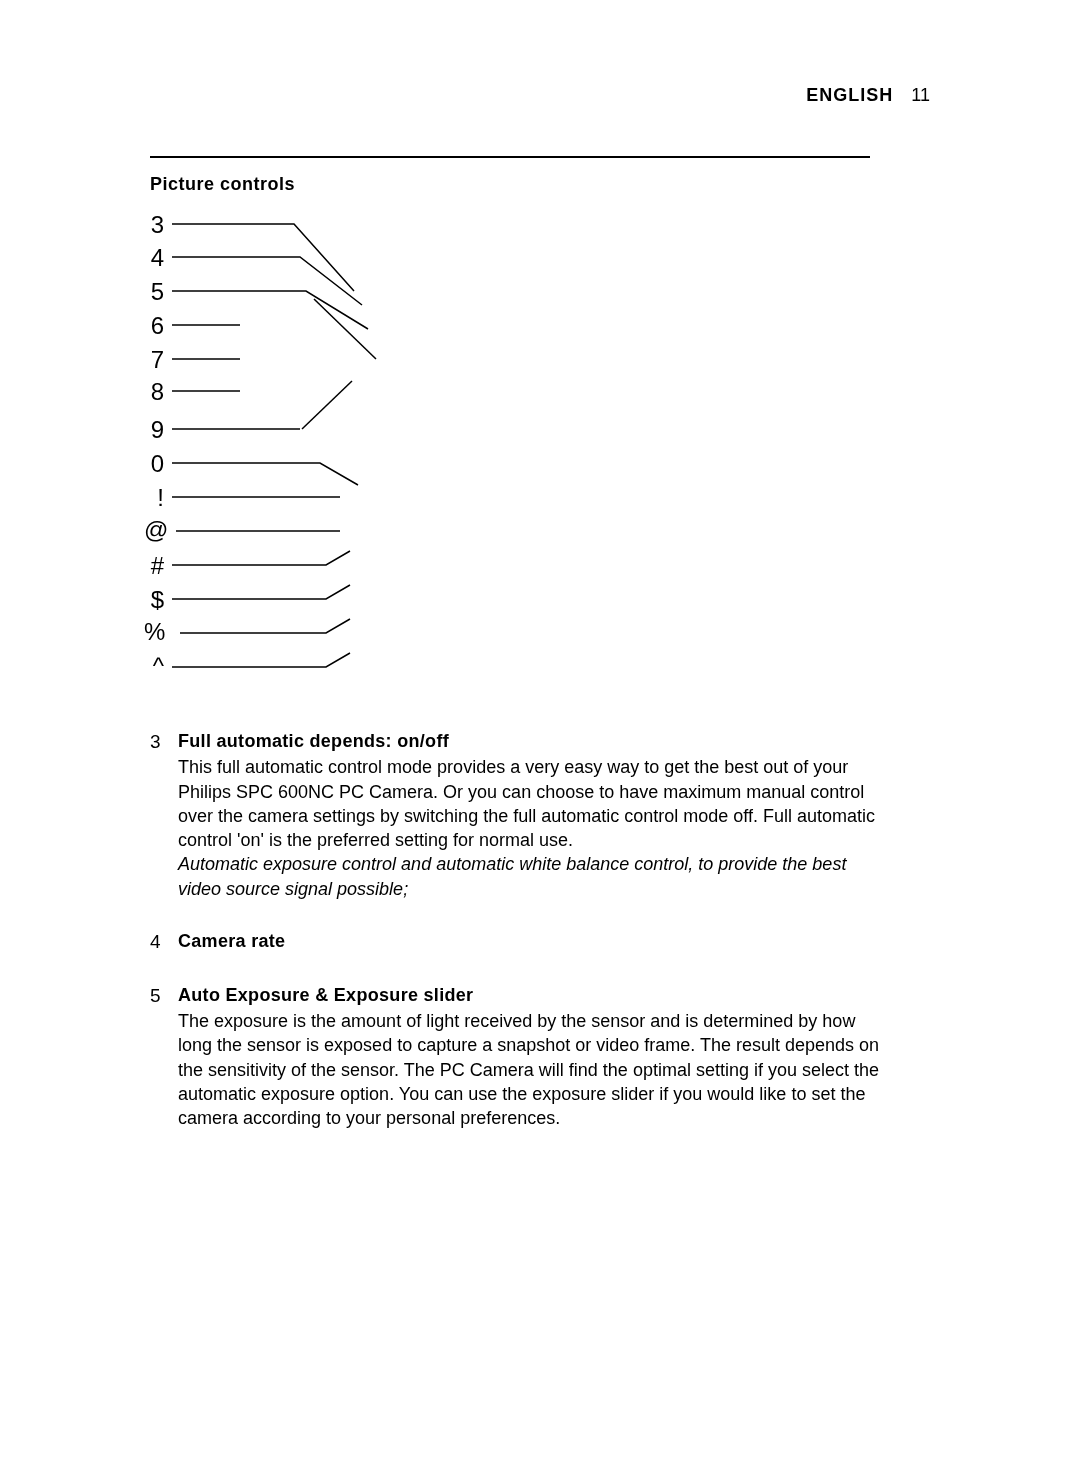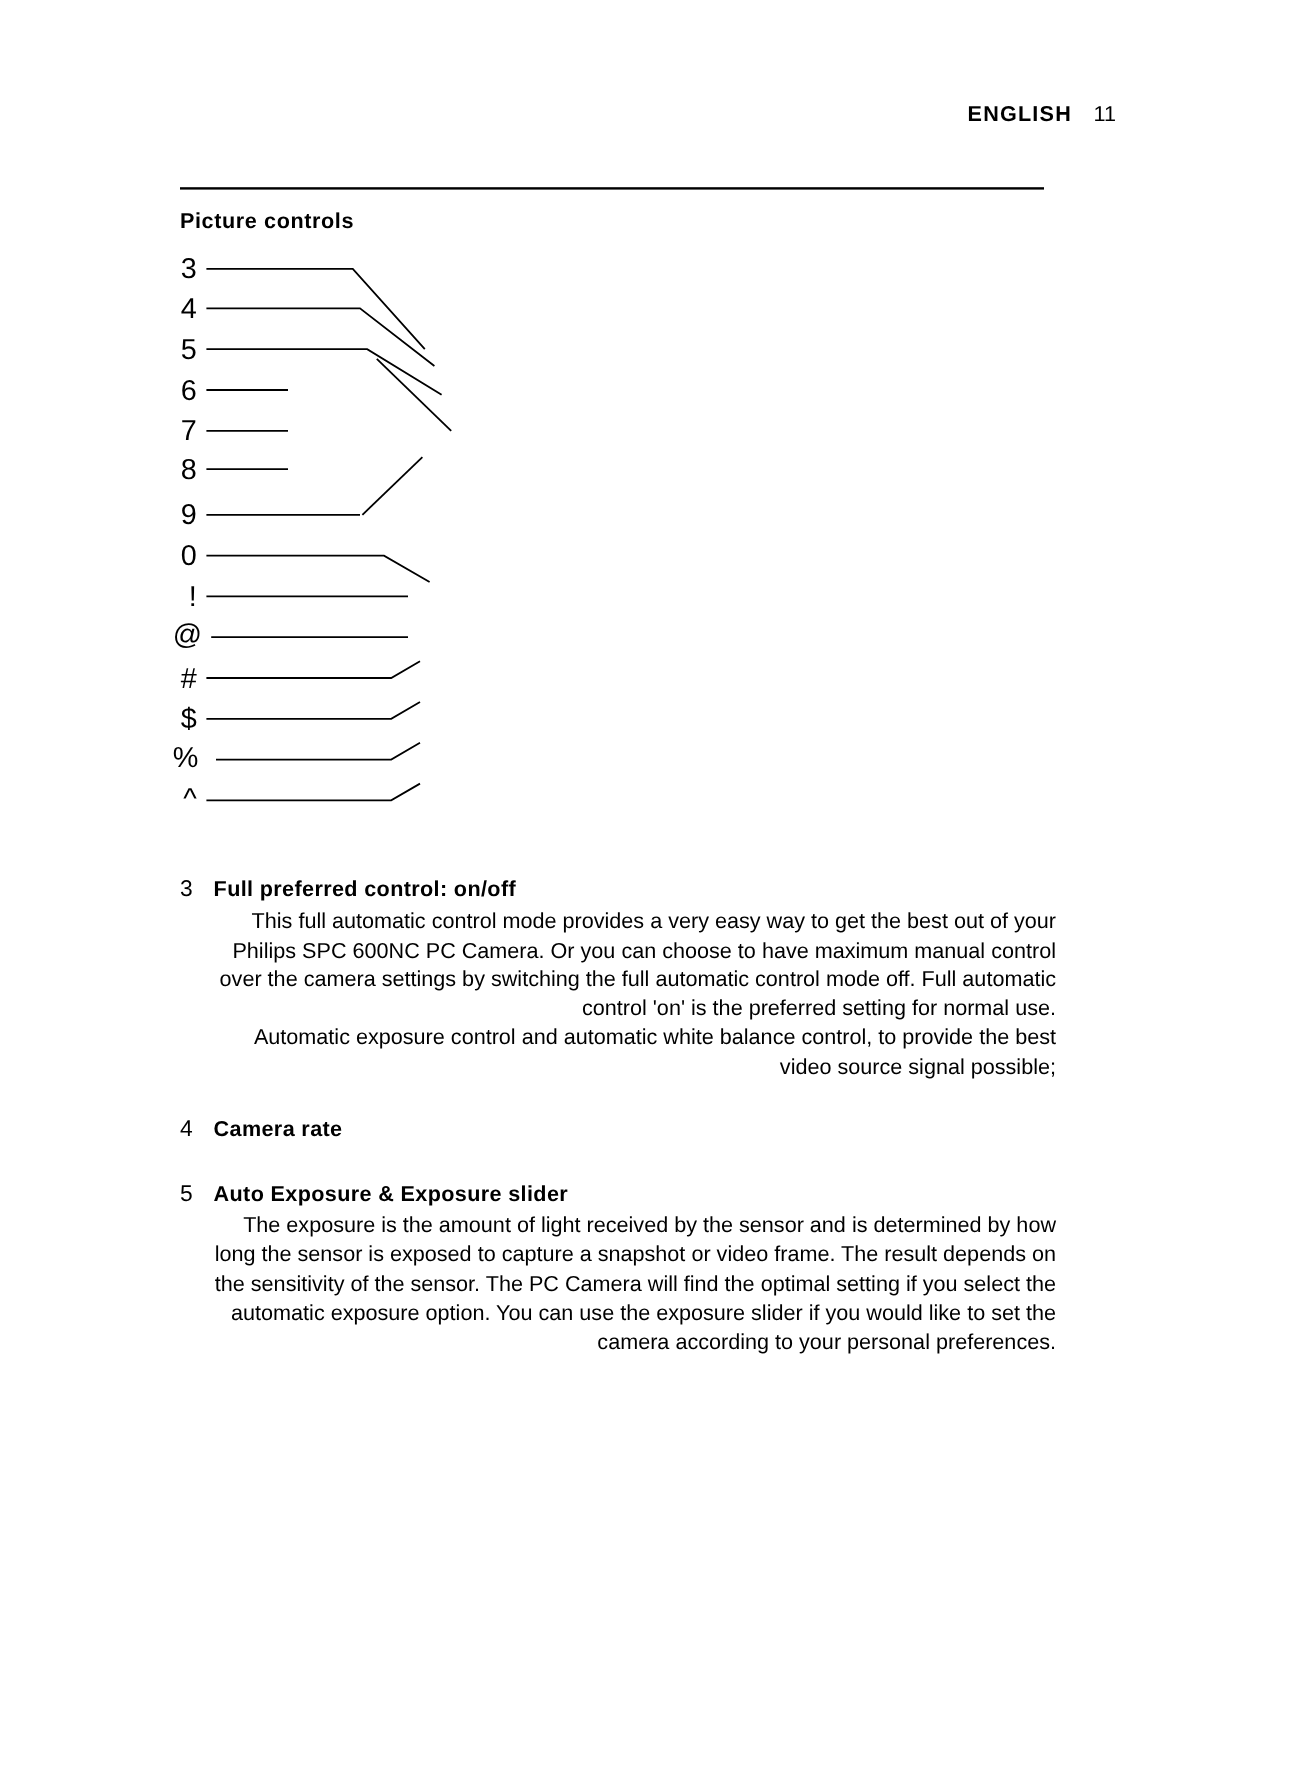--- a/index.html
+++ b/index.html
@@ -74,27 +74,27 @@
   }
   .entry .body {
     flex: 1;
   }
   .entry .body .title {
     font-weight: bold;
     letter-spacing: 0.3px;
   }
   .entry .body p {
     margin: 2px 0 0 0;
-    text-align: right;
   }
   .entry .body p + p {
     margin-top: 18px;
   }
   .entry .body .sub {
     margin-top: 0;
+    font-style: italic;
   }
 </style>
 </head>
 <body>
 
 <div class="page">
 
   <div class="header">
     <span>ENGLISH</span><span class="pg">11</span>
   </div>
@@ -153,21 +153,21 @@
     <div class="d-label" style="top:377px">$</div>
     <div class="d-label" style="top:409px">%</div>
     <div class="d-label" style="top:443px">^</div>
   </div>
 
   <div class="entries">
 
     <div class="entry">
       <div class="num">3</div>
       <div class="body">
-        <span class="title">Full preferred control: on/off</span>
+        <span class="title">Full automatic depends: on/off</span>
         <p>This full automatic control mode provides a very easy way to get the best out of your Philips SPC 600NC PC Camera. Or you can choose to have maximum manual control over the camera settings by switching the full automatic control mode off. Full automatic control 'on' is the preferred setting for normal use.</p>
         <p class="sub">Automatic exposure control and automatic white balance control, to provide the best video source signal possible;</p>
       </div>
     </div>
 
     <div class="entry">
       <div class="num">4</div>
       <div class="body">
         <span class="title">Camera rate</span>
       </div>

